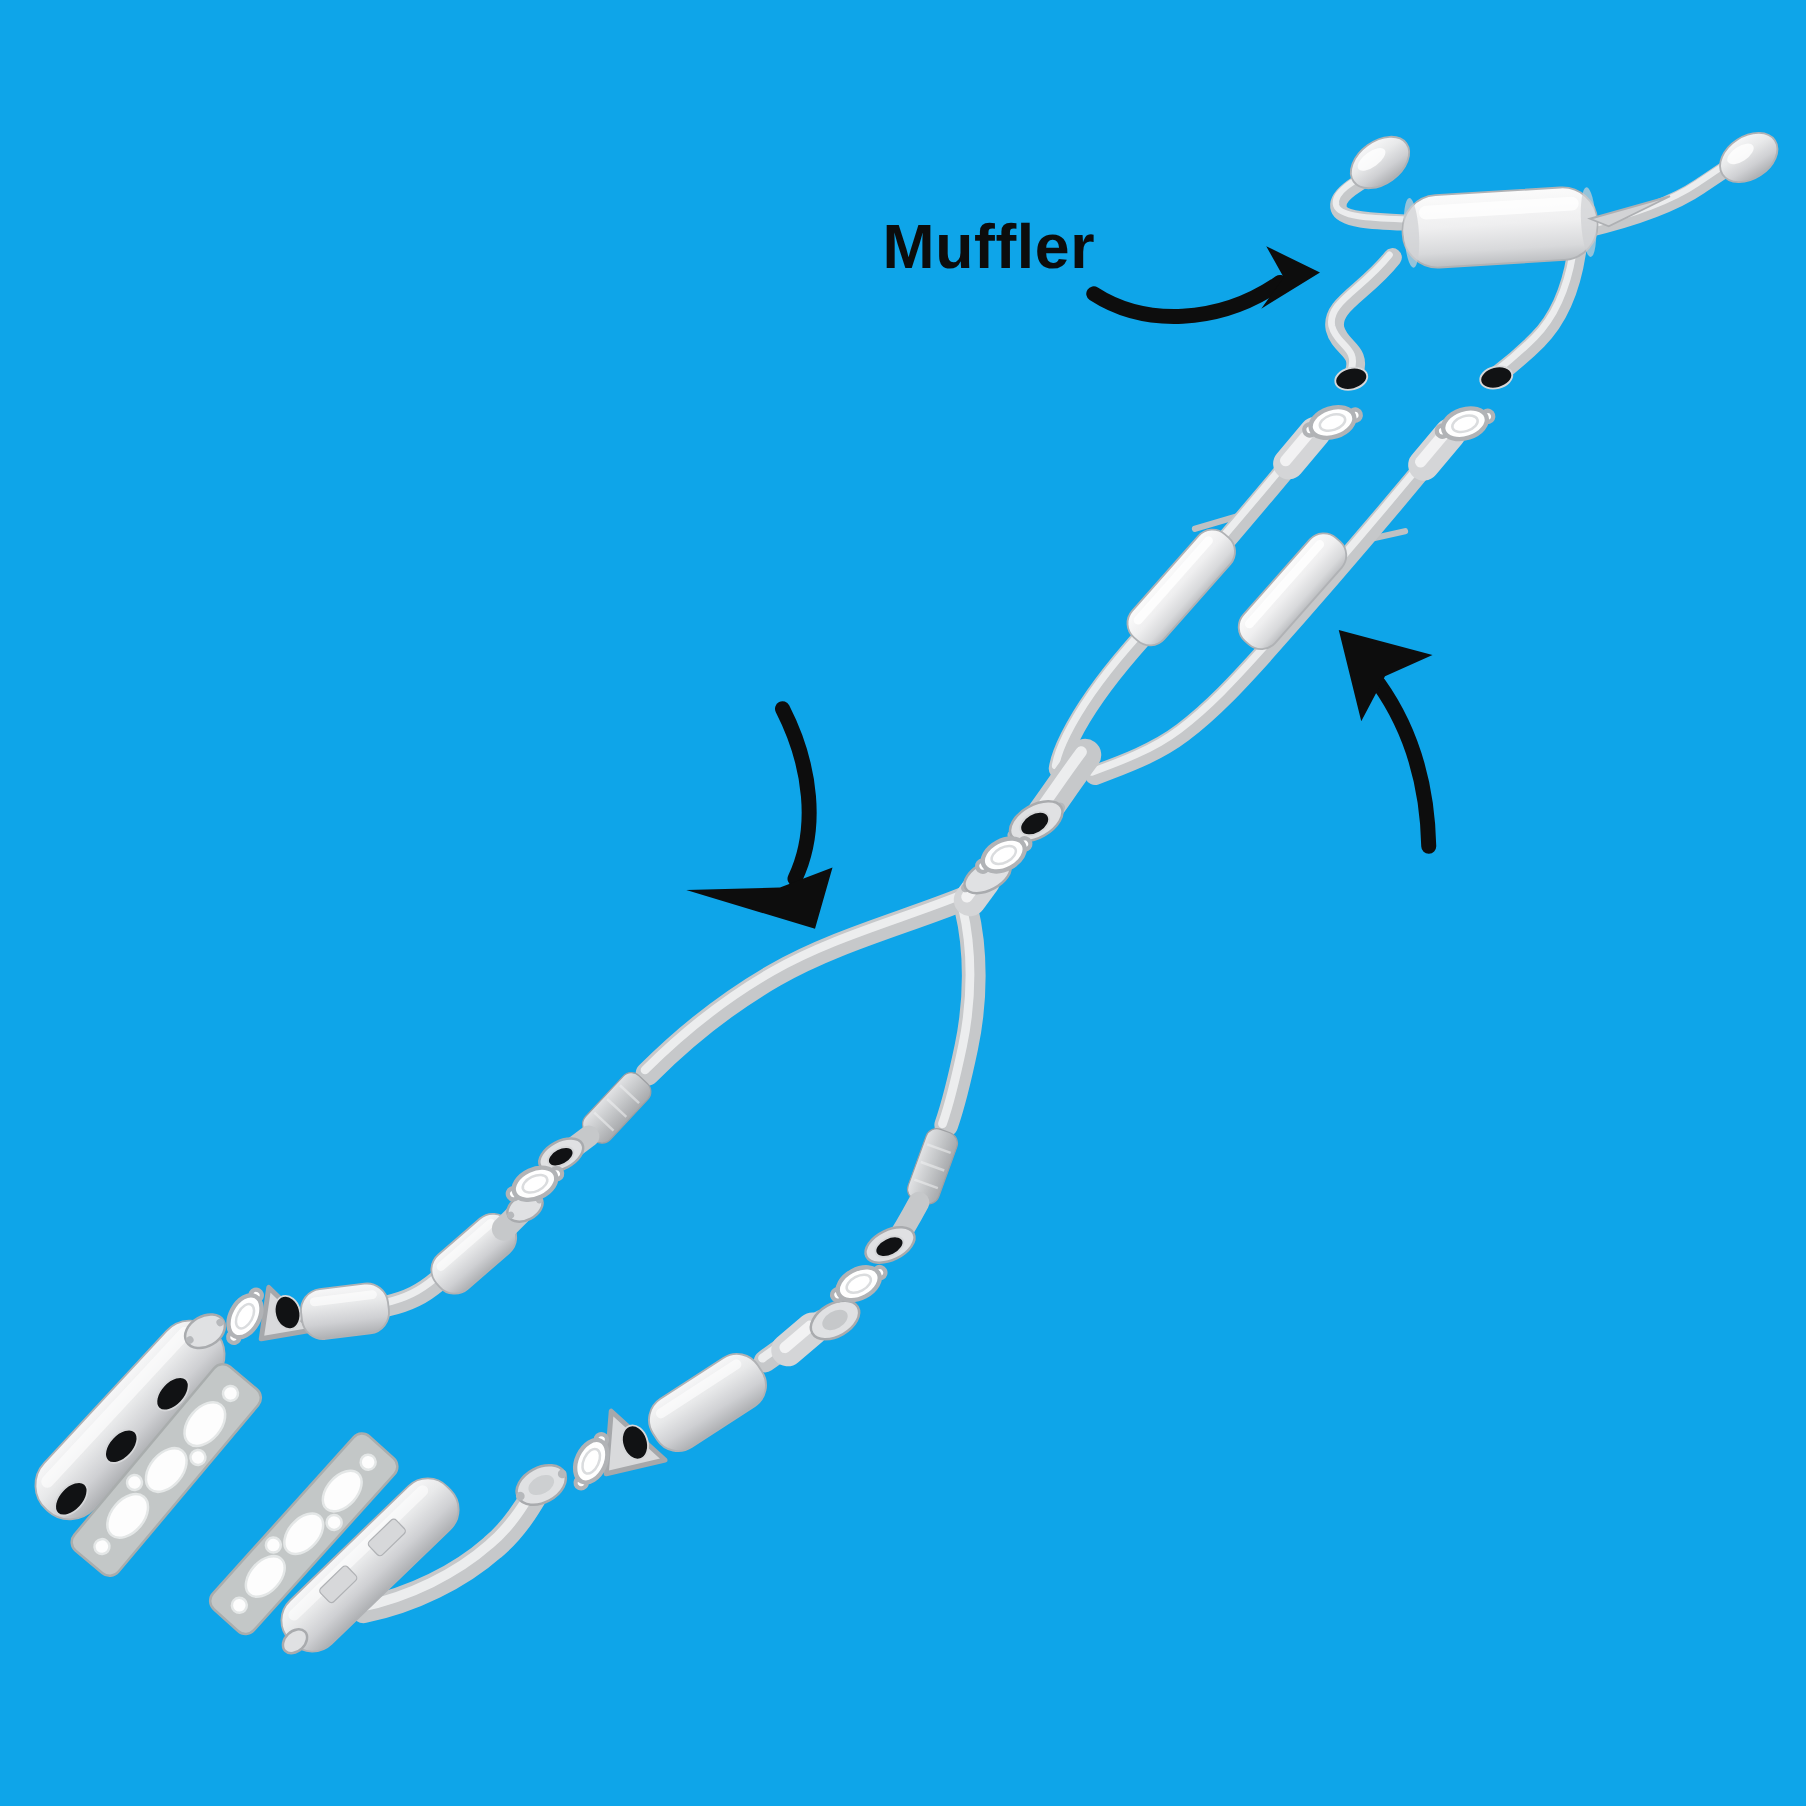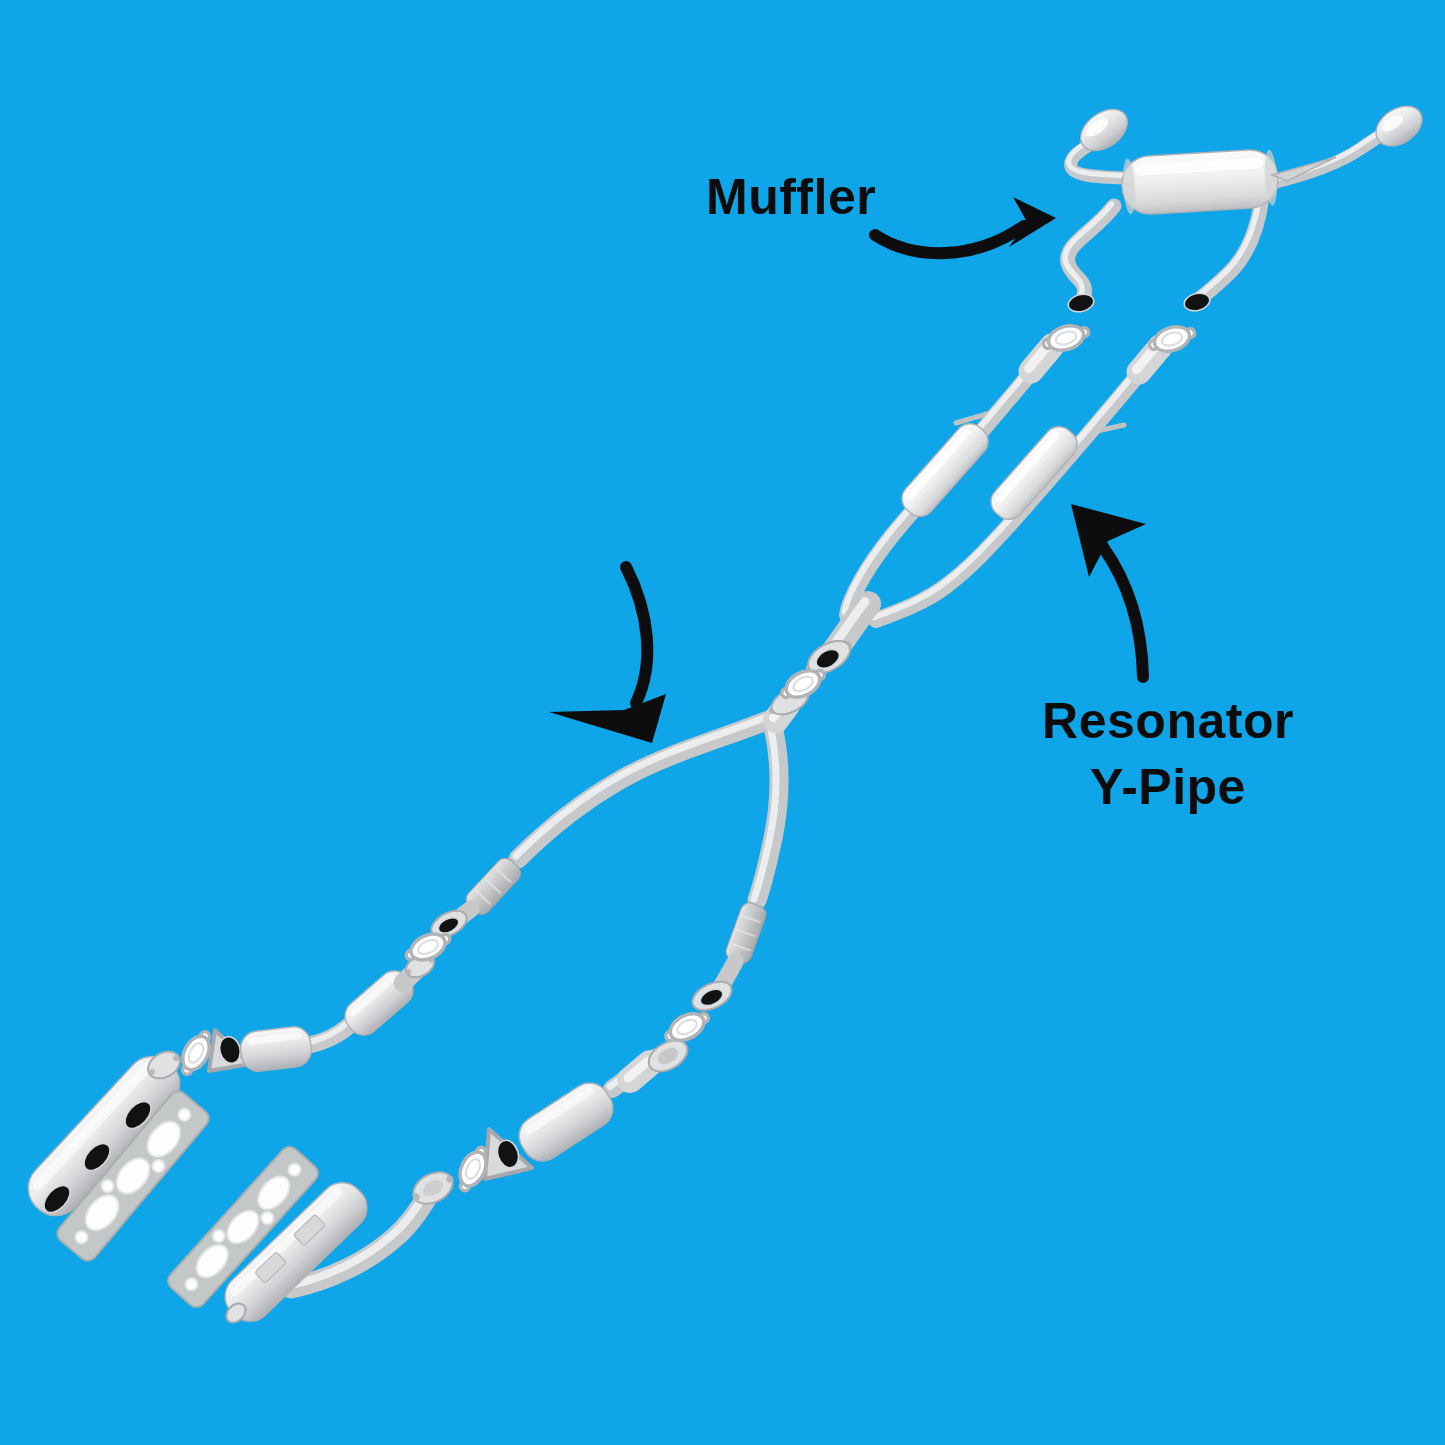--- a/index.html
+++ b/index.html
@@ -284,18 +284,14 @@
   </g>
   <g>
     <path class="arrow-line" d="M 1143 677 C 1142 630 1130 585 1103 547"></path>
     <polygon class="arrow-head" points="1071,504 1146,524 1108,541 1089,577"></polygon>
   </g>
 </svg>
 
 <div class="label" id="label-muffler" style="left:706px;top:170px;">Muffler</div>
 
 
-<div class="label" id="label-resonator" style="left:1168px;top:688px;">
-  <div>Resonator</div>
-  <div>Y-Pipe</div>
+
 </div>
 
-</div>
-
 </body></html>

